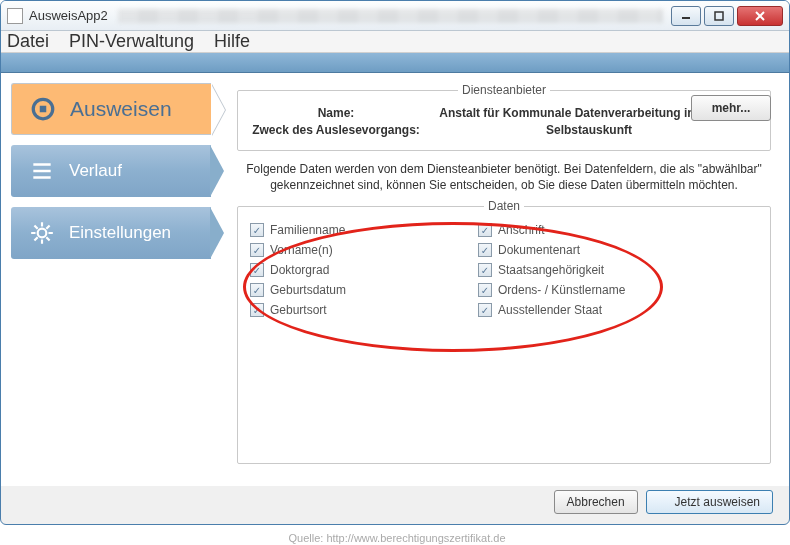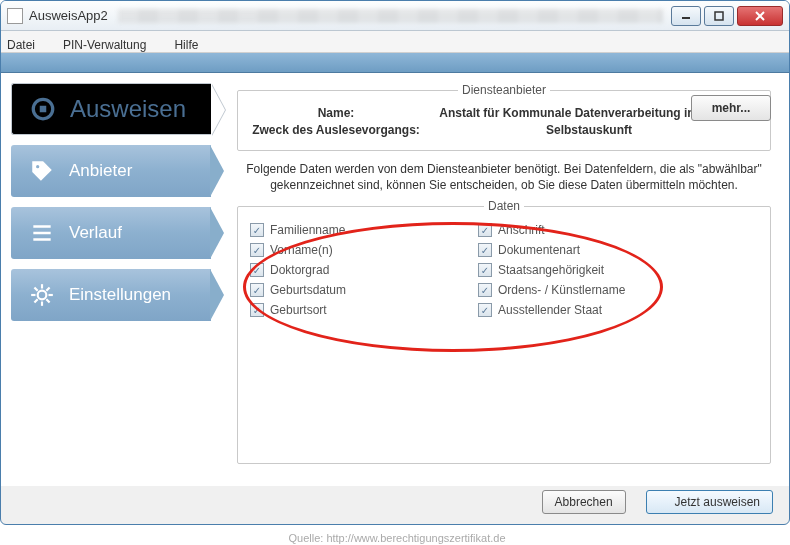--- a/index.html
+++ b/index.html
@@ -67,24 +67,24 @@
     border-color:#9a2a2a;
     color:#fff;
     font-weight:bold;
   }
   
   .menubar {
     height: 22px;
     background: #f5f5f5;
     border-bottom: 1px solid #d0d0d0;
     display: flex;
-    align-items: flex-end;
+    align-items: flex-start;
     padding: 0 6px;
-    gap: 28px;
-    font-size: 12px;
+    gap: 20px;
+    font-size: 18px;
   }
   .menubar span { color:#333; }
   
   .bluestripe {
     height: 20px;
     background: linear-gradient(to bottom,#8fb7d8,#6e9dc3);
     border-bottom: 1px solid #4d7aa0;
   }
   
   .main {
@@ -114,23 +114,23 @@
   }
   .navitem .arrowtip {
     position: absolute;
     right: -13px; top: 0;
     width: 0; height: 0;
     border-top: 26px solid transparent;
     border-bottom: 26px solid transparent;
     border-left: 14px solid #88aecb;
   }
   .navitem.active {
-    background: #000000;
+    background: #fdba74;
     color: #4a6f93;
-    font-size: 24px;
+    font-size: 21px;
     border: 1px solid #c0c8d0;
     border-right: none;
   }
   .navitem.active .arrowtip {
     border-left-color: #fff;
     right: -14px;
     filter: drop-shadow(1px 0 0 #c0c8d0);
   }
   .navitem .icon {
     width: 26px; height: 26px;
@@ -212,21 +212,21 @@
     width: 420px;
     height: 130px;
     border: 3px solid #e2231a;
     border-radius: 50%;
     pointer-events: none;
   }
   
   .bottom-buttons {
     display:flex;
     justify-content:flex-end;
-    gap:20px;
+    gap:8px;
     padding: 4px 16px 10px 0;
   }
   .btn {
     height: 24px;
     padding: 0 12px;
     border: 1px solid #8a8a8a;
     border-radius: 3px;
     background: linear-gradient(to bottom,#fcfcfc,#e4e4e4);
     font-size:12px;
     display:flex; align-items:center; justify-content:center;
@@ -288,30 +288,20 @@
         <span class="icon">
           <svg viewBox="0 0 24 24">
               <circle cx="12" cy="12" r="9" fill="none" stroke="#4a6f93" stroke-width="3"></circle>
               <rect x="9" y="9" width="6" height="6" fill="#4a6f93"></rect>
             </svg>
         </span>
         <span>Ausweisen</span>
         <span class="arrowtip"></span>
       </div>
 
-      <div class="navitem">
-        <span class="icon">
-          <svg viewBox="0 0 24 24">
-              <path d="M3 3 L13 3 L21 11 L11 21 L3 13 Z" fill="#fff"></path>
-              <circle cx="8" cy="8" r="1.5" fill="#8cb0cf"></circle>
-            </svg>
-        </span>
-        <span>Anbieter</span>
-        <span class="arrowtip"></span>
-      </div>
 
       <div class="navitem">
         <span class="icon">
           <svg viewBox="0 0 24 24">
               <line x1="4" y1="6" x2="20" y2="6" stroke="#fff" stroke-width="2.5"></line>
               <line x1="4" y1="12" x2="20" y2="12" stroke="#fff" stroke-width="2.5"></line>
               <line x1="4" y1="18" x2="20" y2="18" stroke="#fff" stroke-width="2.5"></line>
             </svg>
         </span>
         <span>Verlauf</span>

